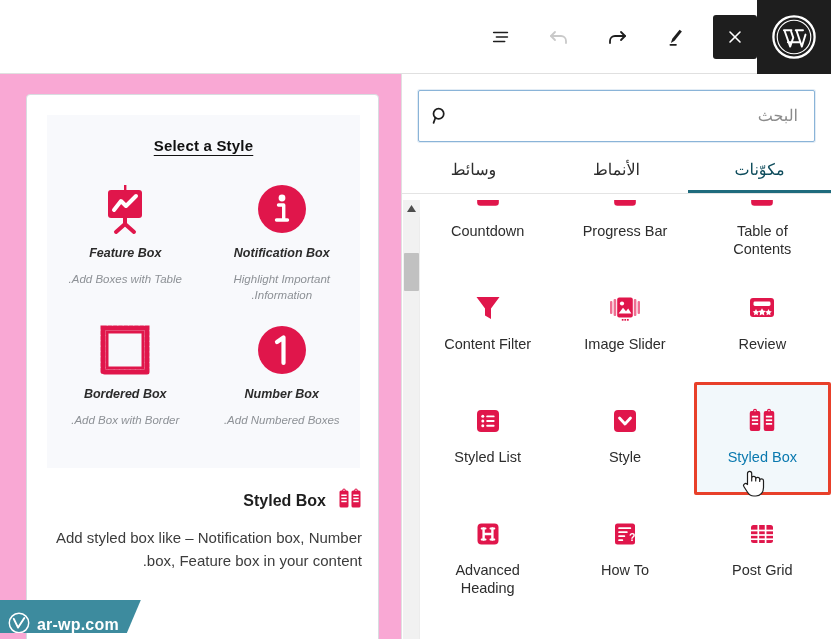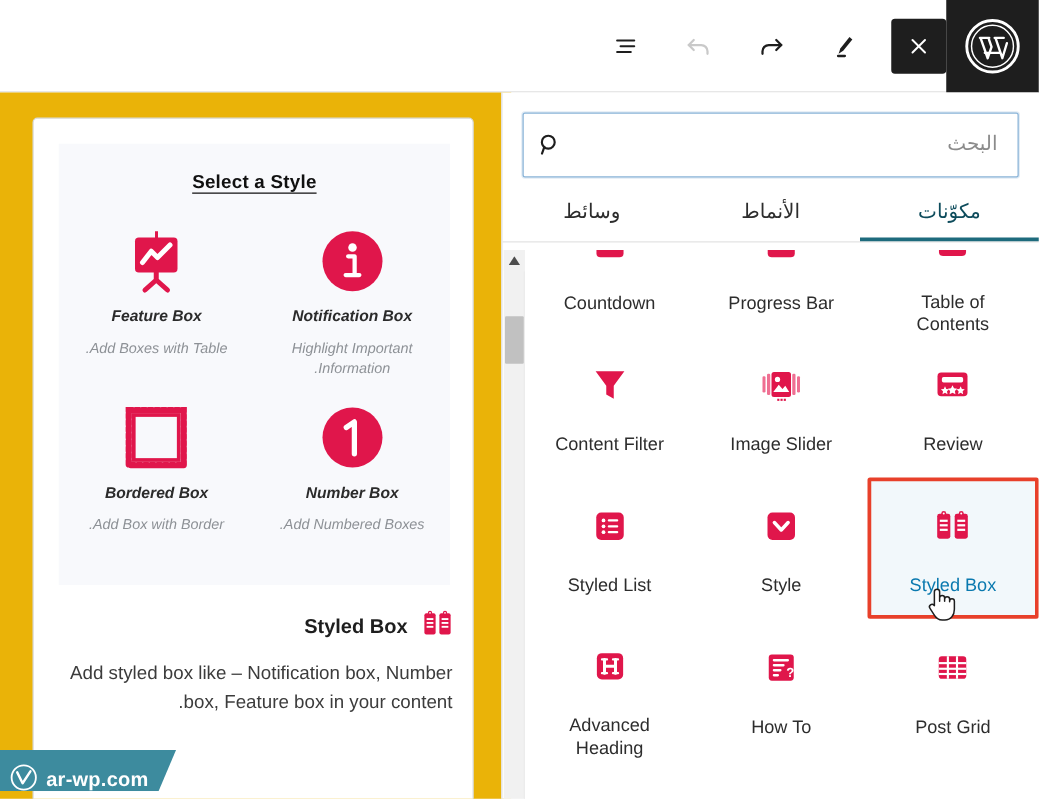--- a/index.html
+++ b/index.html
@@ -35,21 +35,21 @@
   .wp-logo {
     position: absolute; right: 0; top: 0; width: 74px; height: 74px;
     background: #1e1e1e;
     display: flex; align-items: center; justify-content: center;
     cursor: pointer;
   }
 
   
   .canvas {
     position: absolute; left: 0; top: 74px; width: 409px; height: 565px;
-    background: #eab308;
+    background: #f9a8d4;
     overflow: hidden;
   }
   .editor-card {
     position: absolute; left: 26px; top: 20px; width: 353px; height: 553px;
     background: #ffffff;
     border: 1px solid #d8dce0;
     border-radius: 4px;
   }
   .style-panel {
     position: absolute; left: 20px; top: 20px; width: 313px; height: 353px;
@@ -162,21 +162,21 @@
     justify-content: flex-start;
     padding-top: 16px;
     cursor: pointer;
     border-radius: 2px;
     direction: ltr;
   }
   .block-item .bi-icon {
     height: 46px; display: flex; align-items: center; justify-content: center;
   }
   .block-item .bi-label {
-    margin-top: 16px; font-size: 14.5px; color: #2d2d2d;
+    margin-top: 4px; font-size: 14.5px; color: #2d2d2d;
     text-align: center; line-height: 1.25; max-width: 110px;
   }
   .block-item.selected {
     background: #f2f8fb;
     border: 3px solid #e8402a;
     padding-top: 13px;
   }
   .block-item.selected .bi-label { color: #0a79af; }
 
   

